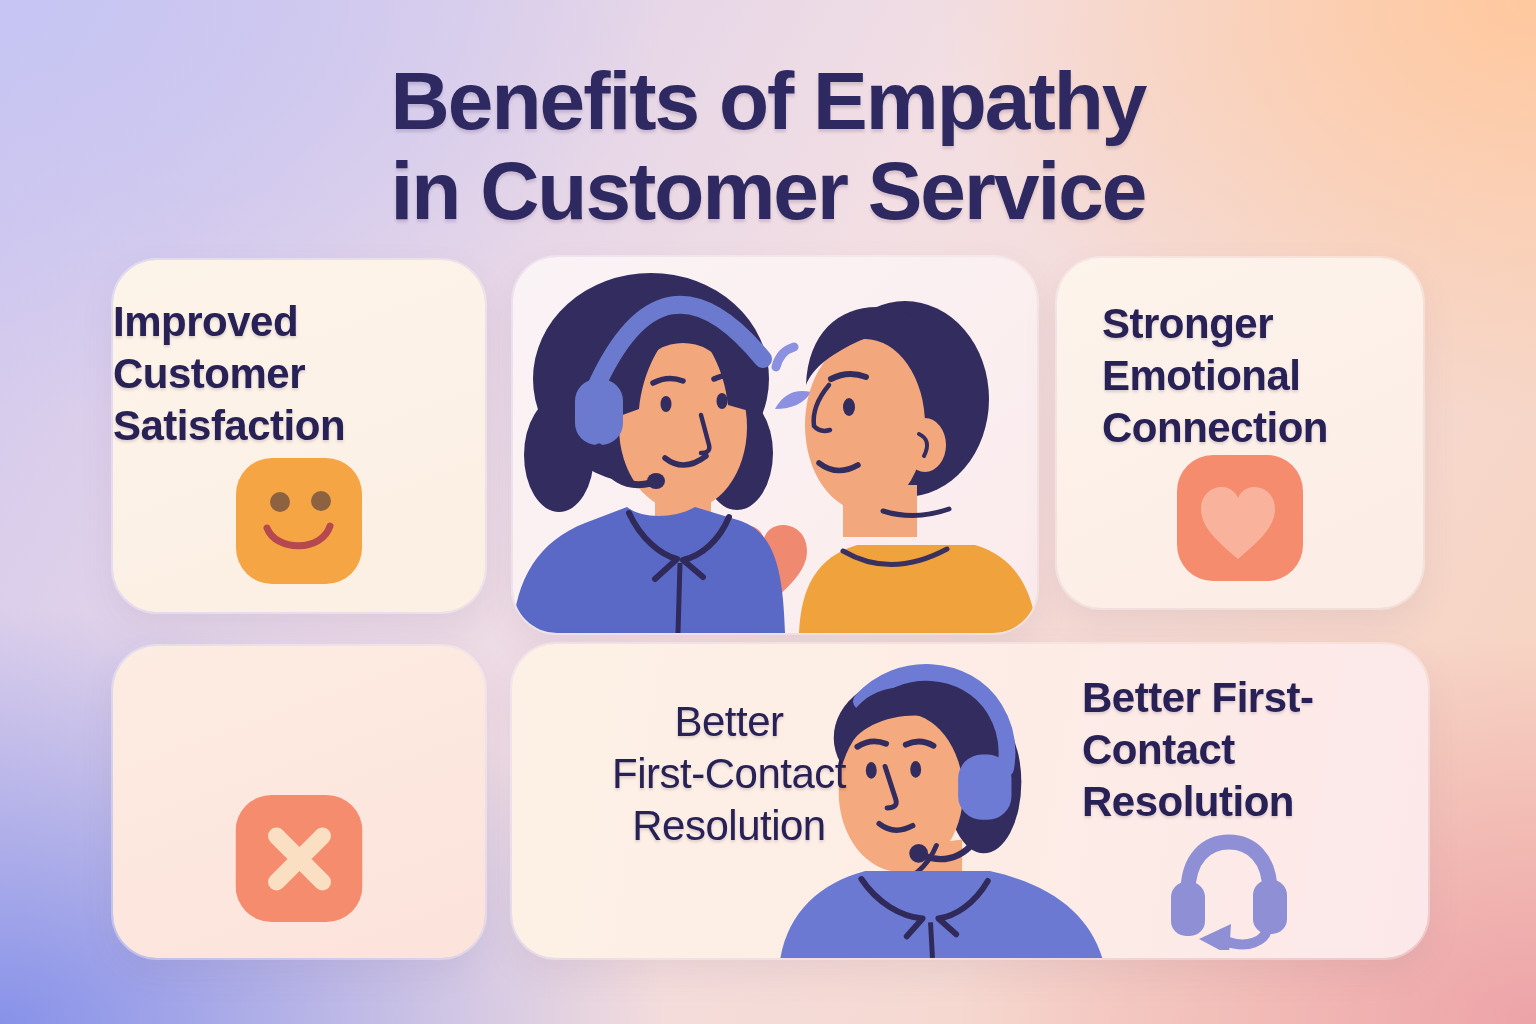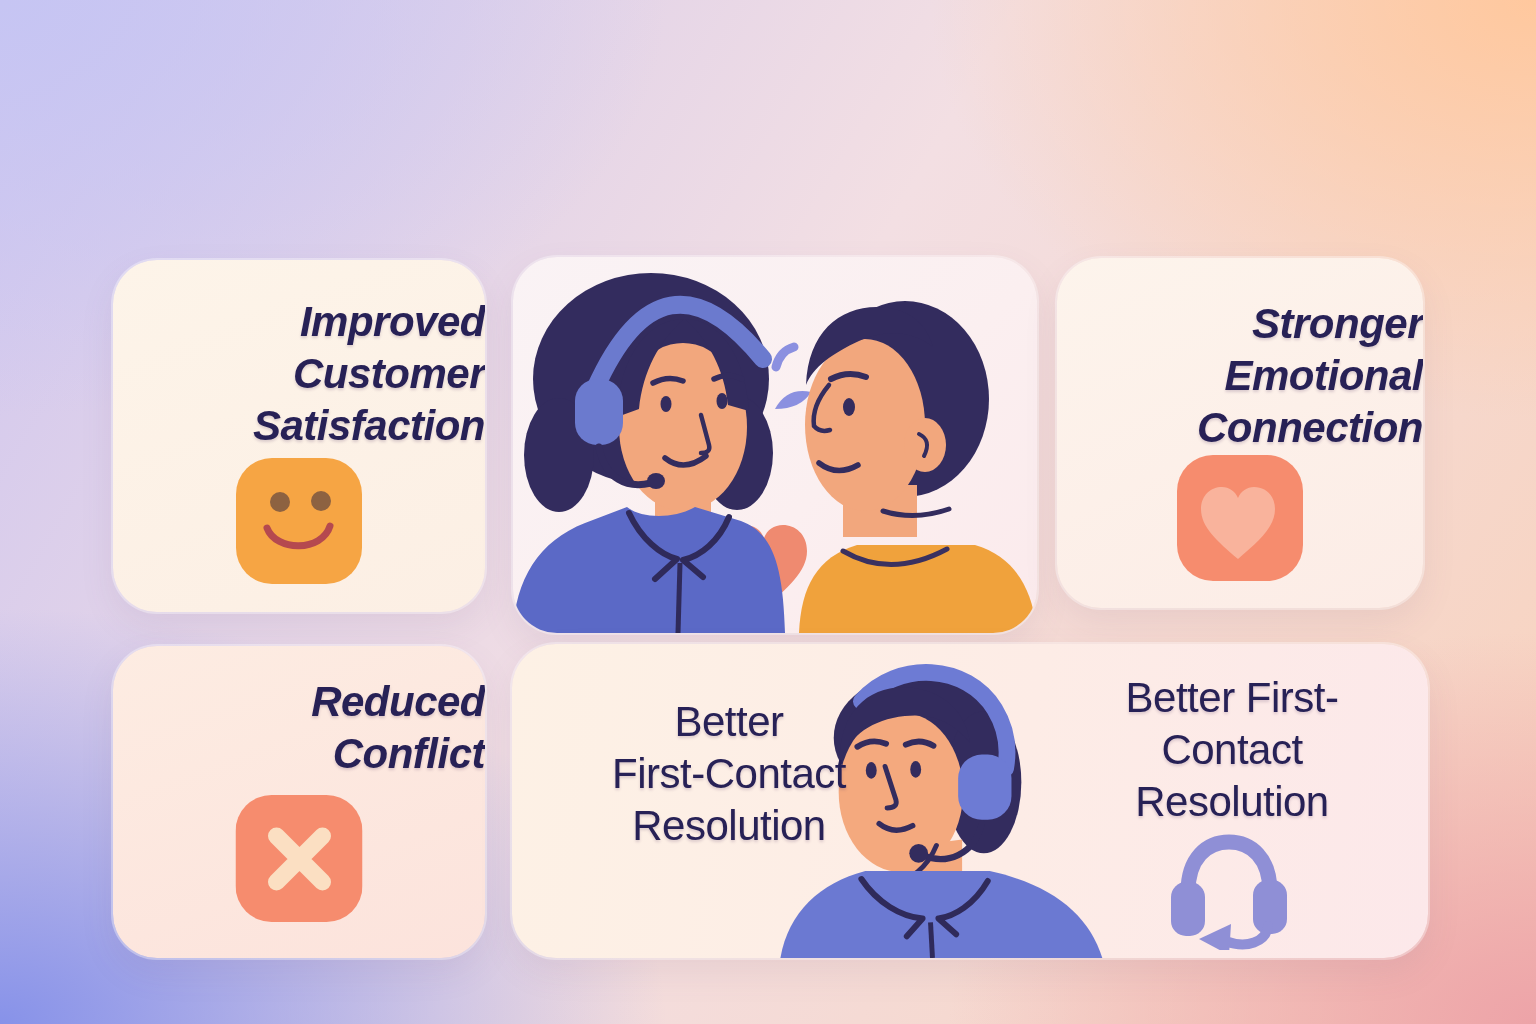--- a/index.html
+++ b/index.html
@@ -37,51 +37,52 @@
                      background:linear-gradient(135deg,#faf3f5 0%,#fbeff0 60%,#fbeaec 100%); }
   .card-stronger   { left:1057px; top:258px; width:366px; height:350px;
                      background:linear-gradient(155deg,#fdf4ec,#fcece6); }
   .card-reduced    { left:113px; top:646px; width:372px; height:312px;
                      background:linear-gradient(160deg,#fdece2,#fce3dc); }
   .card-wide       { left:512px; top:644px; width:916px; height:314px;
                      background:linear-gradient(100deg,#fdf1e5 0%,#fdecE6 55%,#fce8ea 100%); }
 
   .card-label {
     position:absolute; left:0; right:0;
-    text-align:right; font-weight:bold;
+    text-align:left; font-weight:bold;
     font-size:42px; line-height:1.24; letter-spacing:-0.5px;
     color:#272156; white-space:pre-line;
     text-shadow:0 2px 3px rgba(80,50,95,0.20);
-    font-style:italic;
   }
   .card-improved .card-label { top:36px; }
   .card-stronger .card-label { top:40px;margin-left:45px; }
   .card-reduced  .card-label { top:30px; }
   .label-wide-left  { position:absolute; left:42px;  top:52px; width:350px;
     text-align:center; font-weight:normal; font-size:42px; line-height:1.24;
     letter-spacing:-0.5px; color:#272156; white-space:pre-line;
     text-shadow:0 2px 3px rgba(80,50,95,0.20); }
   .label-wide-right { position:absolute; left:570px; top:28px; width:300px;
-    text-align:center; font-weight:normal; font-size:42px; line-height:1.24;
+    font-weight:bold; font-size:42px; line-height:1.24;
     letter-spacing:-0.5px; color:#272156; white-space:pre-line;
     text-shadow:0 2px 3px rgba(80,50,95,0.20); }
 
   .badge { position:absolute; left:50%; transform:translateX(-50%); }
   .badge-smiley { top:198px; }
   .badge-heart  { top:197px; }
   .badge-x      { top:149px; }
   .badge-headset{ position:absolute; left:651px; top:186px; }
 
   .fill-svg { position:absolute; inset:0; width:100%; height:100%; display:block; }
 </style>
 </head>
 <body>
 
 <div class="stage">
 
+  <div class="title">Benefits of Empathy
+in Customer Service</div>
 
   <div class="card card-improved">
     <div class="card-label">Improved
 Customer
 Satisfaction</div>
     <svg class="badge badge-smiley" width="126" height="126" viewBox="0 0 126 126">
       <rect x="0" y="0" width="126" height="126" rx="36" fill="#f6a544"></rect>
       <circle cx="44" cy="44" r="10" fill="#8d6241"></circle>
       <circle cx="85" cy="43" r="10" fill="#8d6241"></circle>
       <path d="M31,70 C40,94 86,94 94,68" fill="none" stroke="#b5494f" stroke-width="7" stroke-linecap="round"></path>
@@ -144,22 +145,20 @@
     <div class="card-label">Stronger
 Emotional
 Connection</div>
     <svg class="badge badge-heart" width="126" height="126" viewBox="0 0 126 126">
       <rect x="0" y="0" width="126" height="126" rx="36" fill="#f68c6e"></rect>
       <path d="M61,104 C40,86 24,72 24,54 C24,40 34,32 45,32 C52,32 58,36 61,43 C64,36 70,32 77,32 C88,32 98,40 98,54 C98,72 82,86 61,104 Z" fill="#f9b39c"></path>
     </svg>
   </div>
 
   <div class="card card-reduced">
-    <div class="card-label">Reduced
-Conflict</div>
     <svg class="badge badge-x" width="127" height="127" viewBox="0 0 127 127">
       <rect x="0" y="0" width="127" height="127" rx="36" fill="#f68c6e"></rect>
       <path d="M41,41 L87,87 M87,41 L41,87" fill="none" stroke="#fbdfc2" stroke-width="17" stroke-linecap="round"></path>
     </svg>
   </div>
 
   <div class="card card-wide">
     <svg class="fill-svg" viewBox="0 0 916 318">
       <g>
         <ellipse cx="408" cy="95" rx="88" ry="66" fill="#332c5e"></ellipse>

